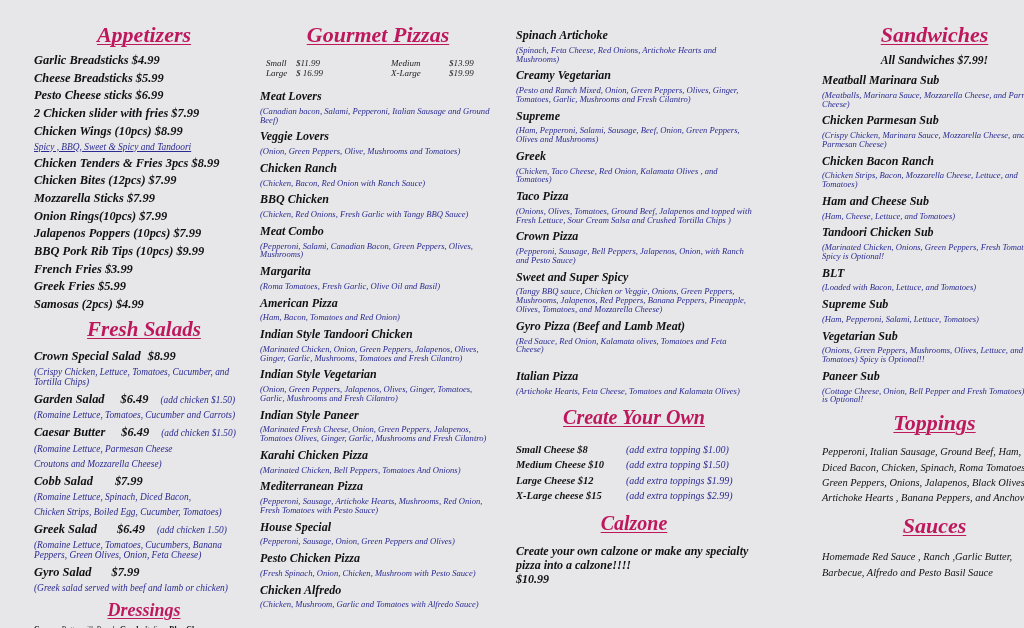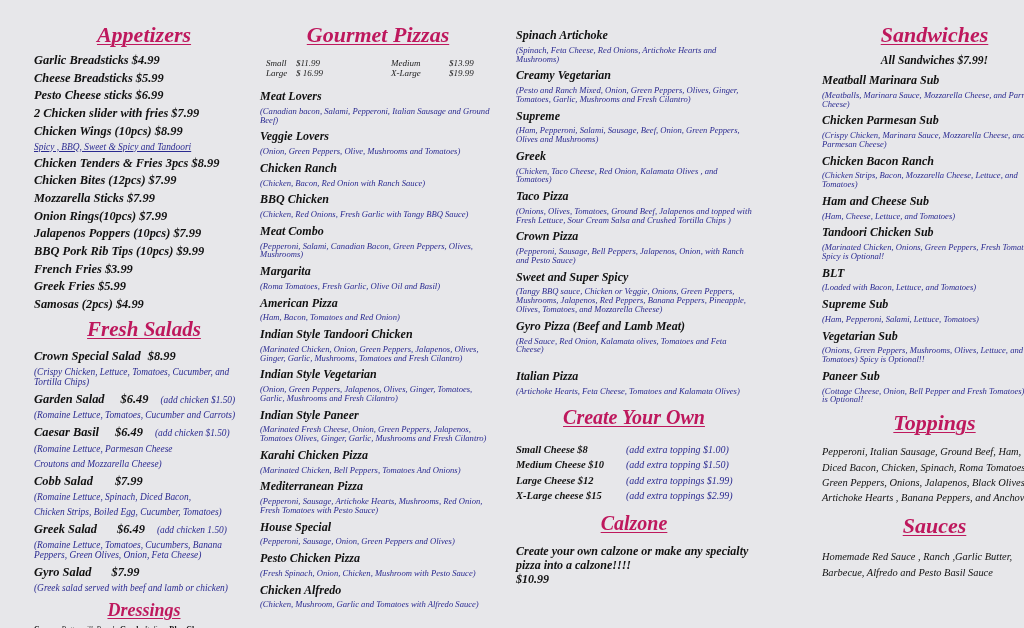--- a/index.html
+++ b/index.html
@@ -72,21 +72,21 @@
   </div>
 
   <div class="section-title" style="margin:2px 0 6px;font-size:21px;">Fresh Salads</div>
   <div>
     <div class="item-name"><span>Crown Special  Salad</span> <span class="price-gap" style="margin-left:4px">$8.99</span></div>
     <div class="desc lg">(Crispy Chicken, Lettuce, Tomatoes, Cucumber, and Tortilla Chips)</div>
 
     <div class="item-name"><span>Garden Salad</span><span class="price-gap">$6.49</span><span class="addon">(add chicken $1.50)</span></div>
     <div class="desc lg">(Romaine Lettuce, Tomatoes, Cucumber and Carrots)</div>
 
-    <div class="item-name"><span>Caesar Basil</span><span class="price-gap">$6.49</span><span class="addon">(add chicken $1.50)</span></div>
+    <div class="item-name"><span>Caesar Butter</span><span class="price-gap">$6.49</span><span class="addon">(add chicken $1.50)</span></div>
     <div class="desc lg" style="margin-bottom:5px">(Romaine Lettuce, Parmesan Cheese</div>
     <div class="desc lg">Croutons and Mozzarella Cheese)</div>
 
     <div class="item-name"><span>Cobb Salad</span><span class="price-gap" style="margin-left:22px">$7.99</span></div>
     <div class="desc lg" style="margin-bottom:5px">(Romaine Lettuce, Spinach, Diced Bacon,</div>
     <div class="desc lg"> Chicken Strips, Boiled Egg, Cucumber, Tomatoes)</div>
 
     <div class="item-name"><span>Greek Salad</span><span class="price-gap" style="margin-left:20px">$6.49</span><span class="addon">(add chicken 1.50)</span></div>
     <div class="desc lg">(Romaine Lettuce, Tomatoes, Cucumbers, Banana Peppers, Green Olives, Onion, Feta Cheese)</div>
 

